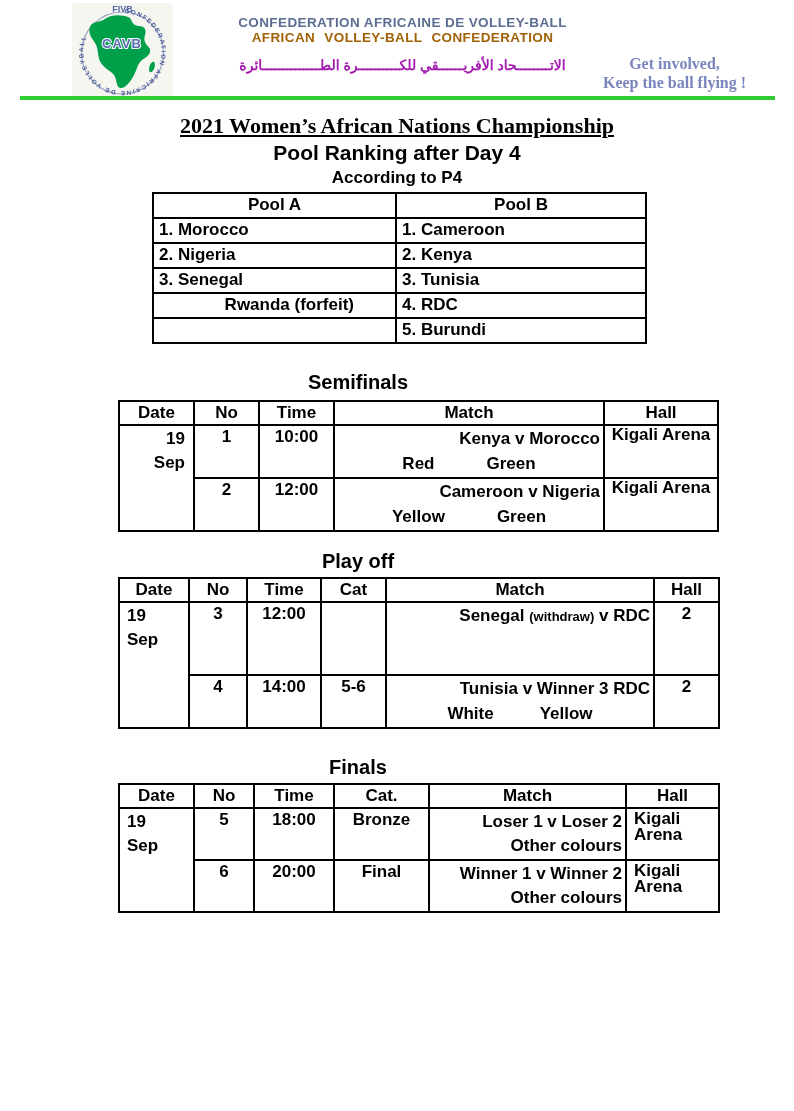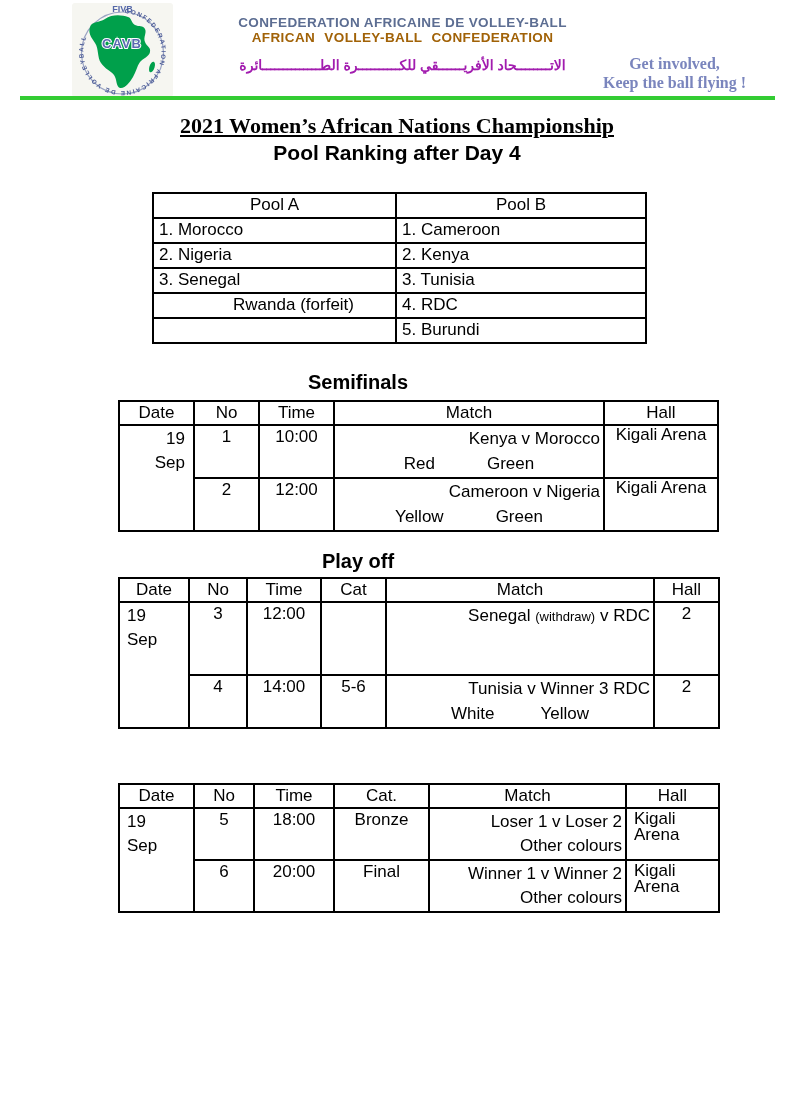--- a/index.html
+++ b/index.html
@@ -41,21 +41,21 @@
     position:absolute; left:0; top:141px; width:794px; text-align:center;
     font-size:21px; font-weight:bold;
   }
   .title-note {
     position:absolute; left:0; top:168px; width:794px; text-align:center;
     font-size:17px; font-weight:bold;
   }
 
   
   table { border-collapse:collapse; table-layout:fixed; }
-  td, th { border:2px solid #000; font-weight:normal; vertical-align:top; overflow:hidden; }
+  td, th { border:2px solid #000; font-weight:bold; vertical-align:top; overflow:hidden; }
   th { font-size:17px; text-align:center; padding:1px 2px; }
   .section-title {
     position:absolute; left:0; width:716px; text-align:center;
     font-size:20px; font-weight:bold;
   }
 
   
   .pool-table { position:absolute; left:152px; top:192px; width:493px; }
   .pool-table td { font-size:17px; height:25px; padding:1px 5px; text-align:left; }
   .pool-table th { height:25px; }
@@ -108,20 +108,21 @@
 
   <div class="slogan">
     <div>Get involved,</div>
     <div>Keep the ball flying !</div>
   </div>
 
   <div class="green-rule"></div>
 
   <div class="title-main">2021 Women’s African Nations Championship</div>
   <div class="title-sub">Pool Ranking after Day 4</div>
+  <div class="title-note">According to P4</div>
 
   <table class="pool-table">
     <colgroup>
         <col style="width:243px">
         <col style="width:250px">
       </colgroup>
     <tbody>
         <tr>
       <th>Pool A</th>
       <th>Pool B</th>
@@ -242,20 +243,21 @@
         <div class="match-line2" style="gap:46px">
           <span>White</span>
           <span>Yellow</span>
         </div>
       </td>
       <td>2</td>
     </tr>
   </tbody>
     </table>
 
+  <div id="fi-title" class="section-title">Finals</div>
   <table id="fi-table" class="sched">
     <colgroup>
       <col style="width:75px">
         <col style="width:60px">
         <col style="width:80px">
       <col style="width:95px">
         <col style="width:197px">
         <col style="width:93px">
     </colgroup>
     <tbody>

